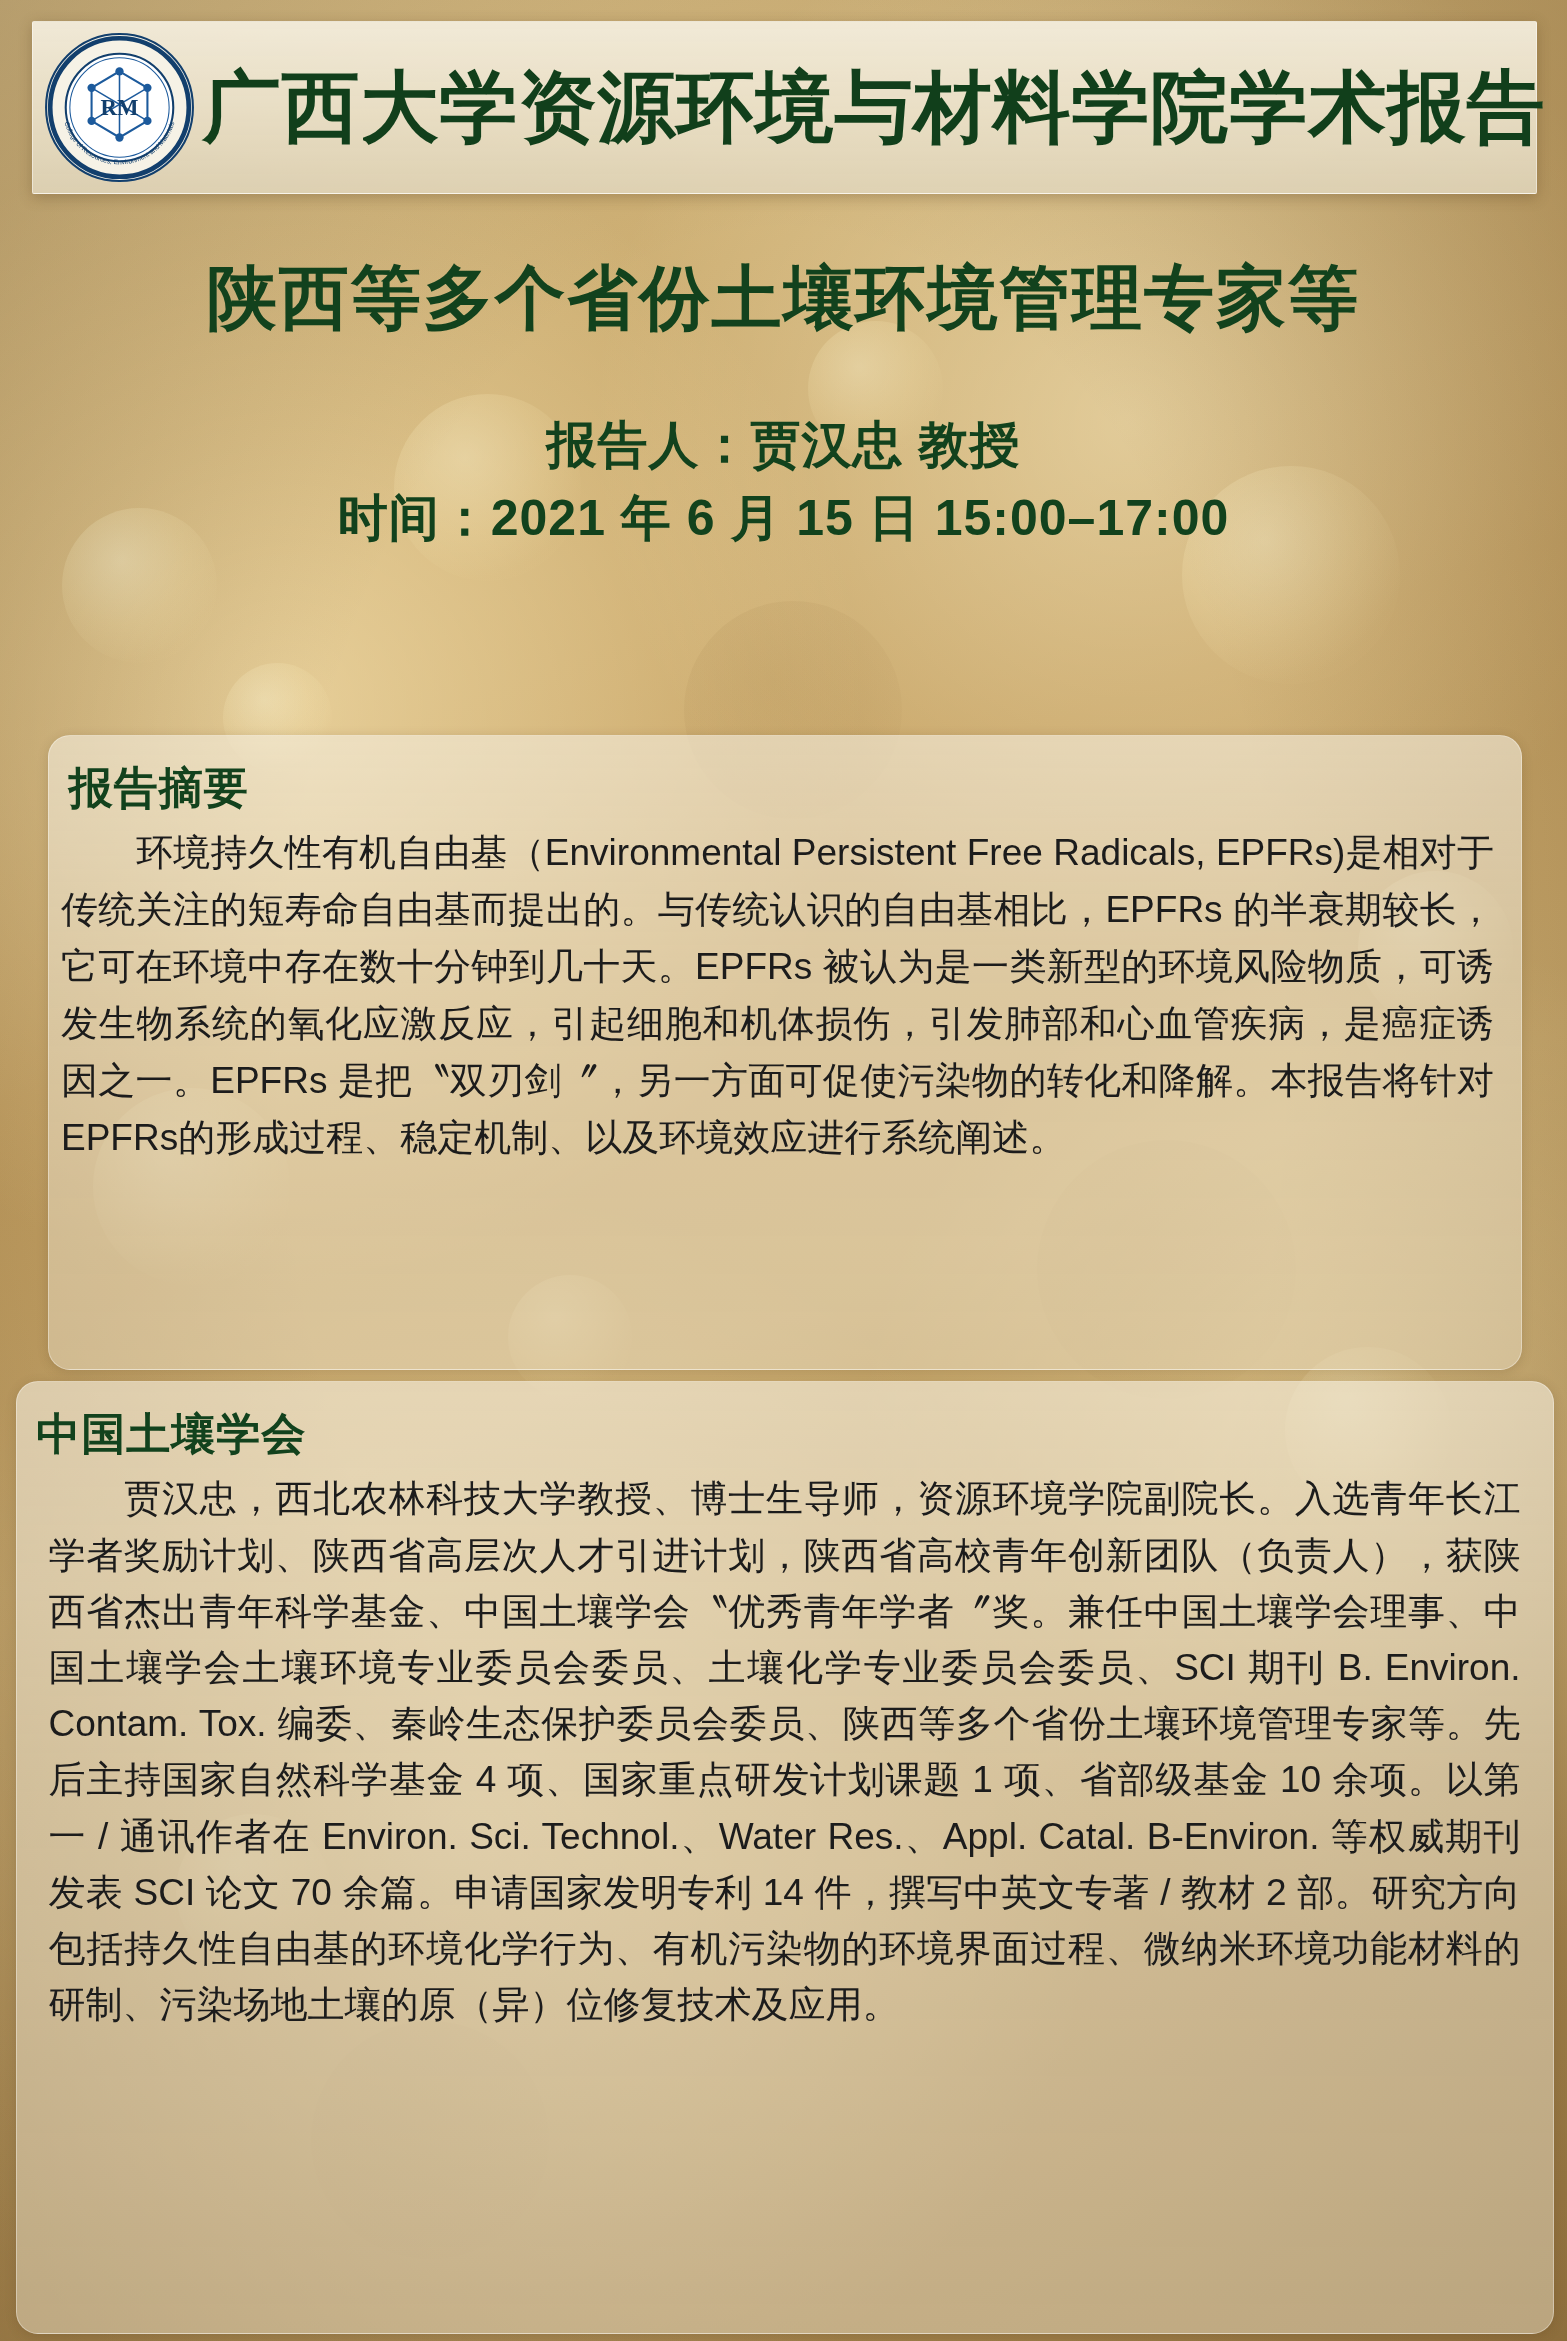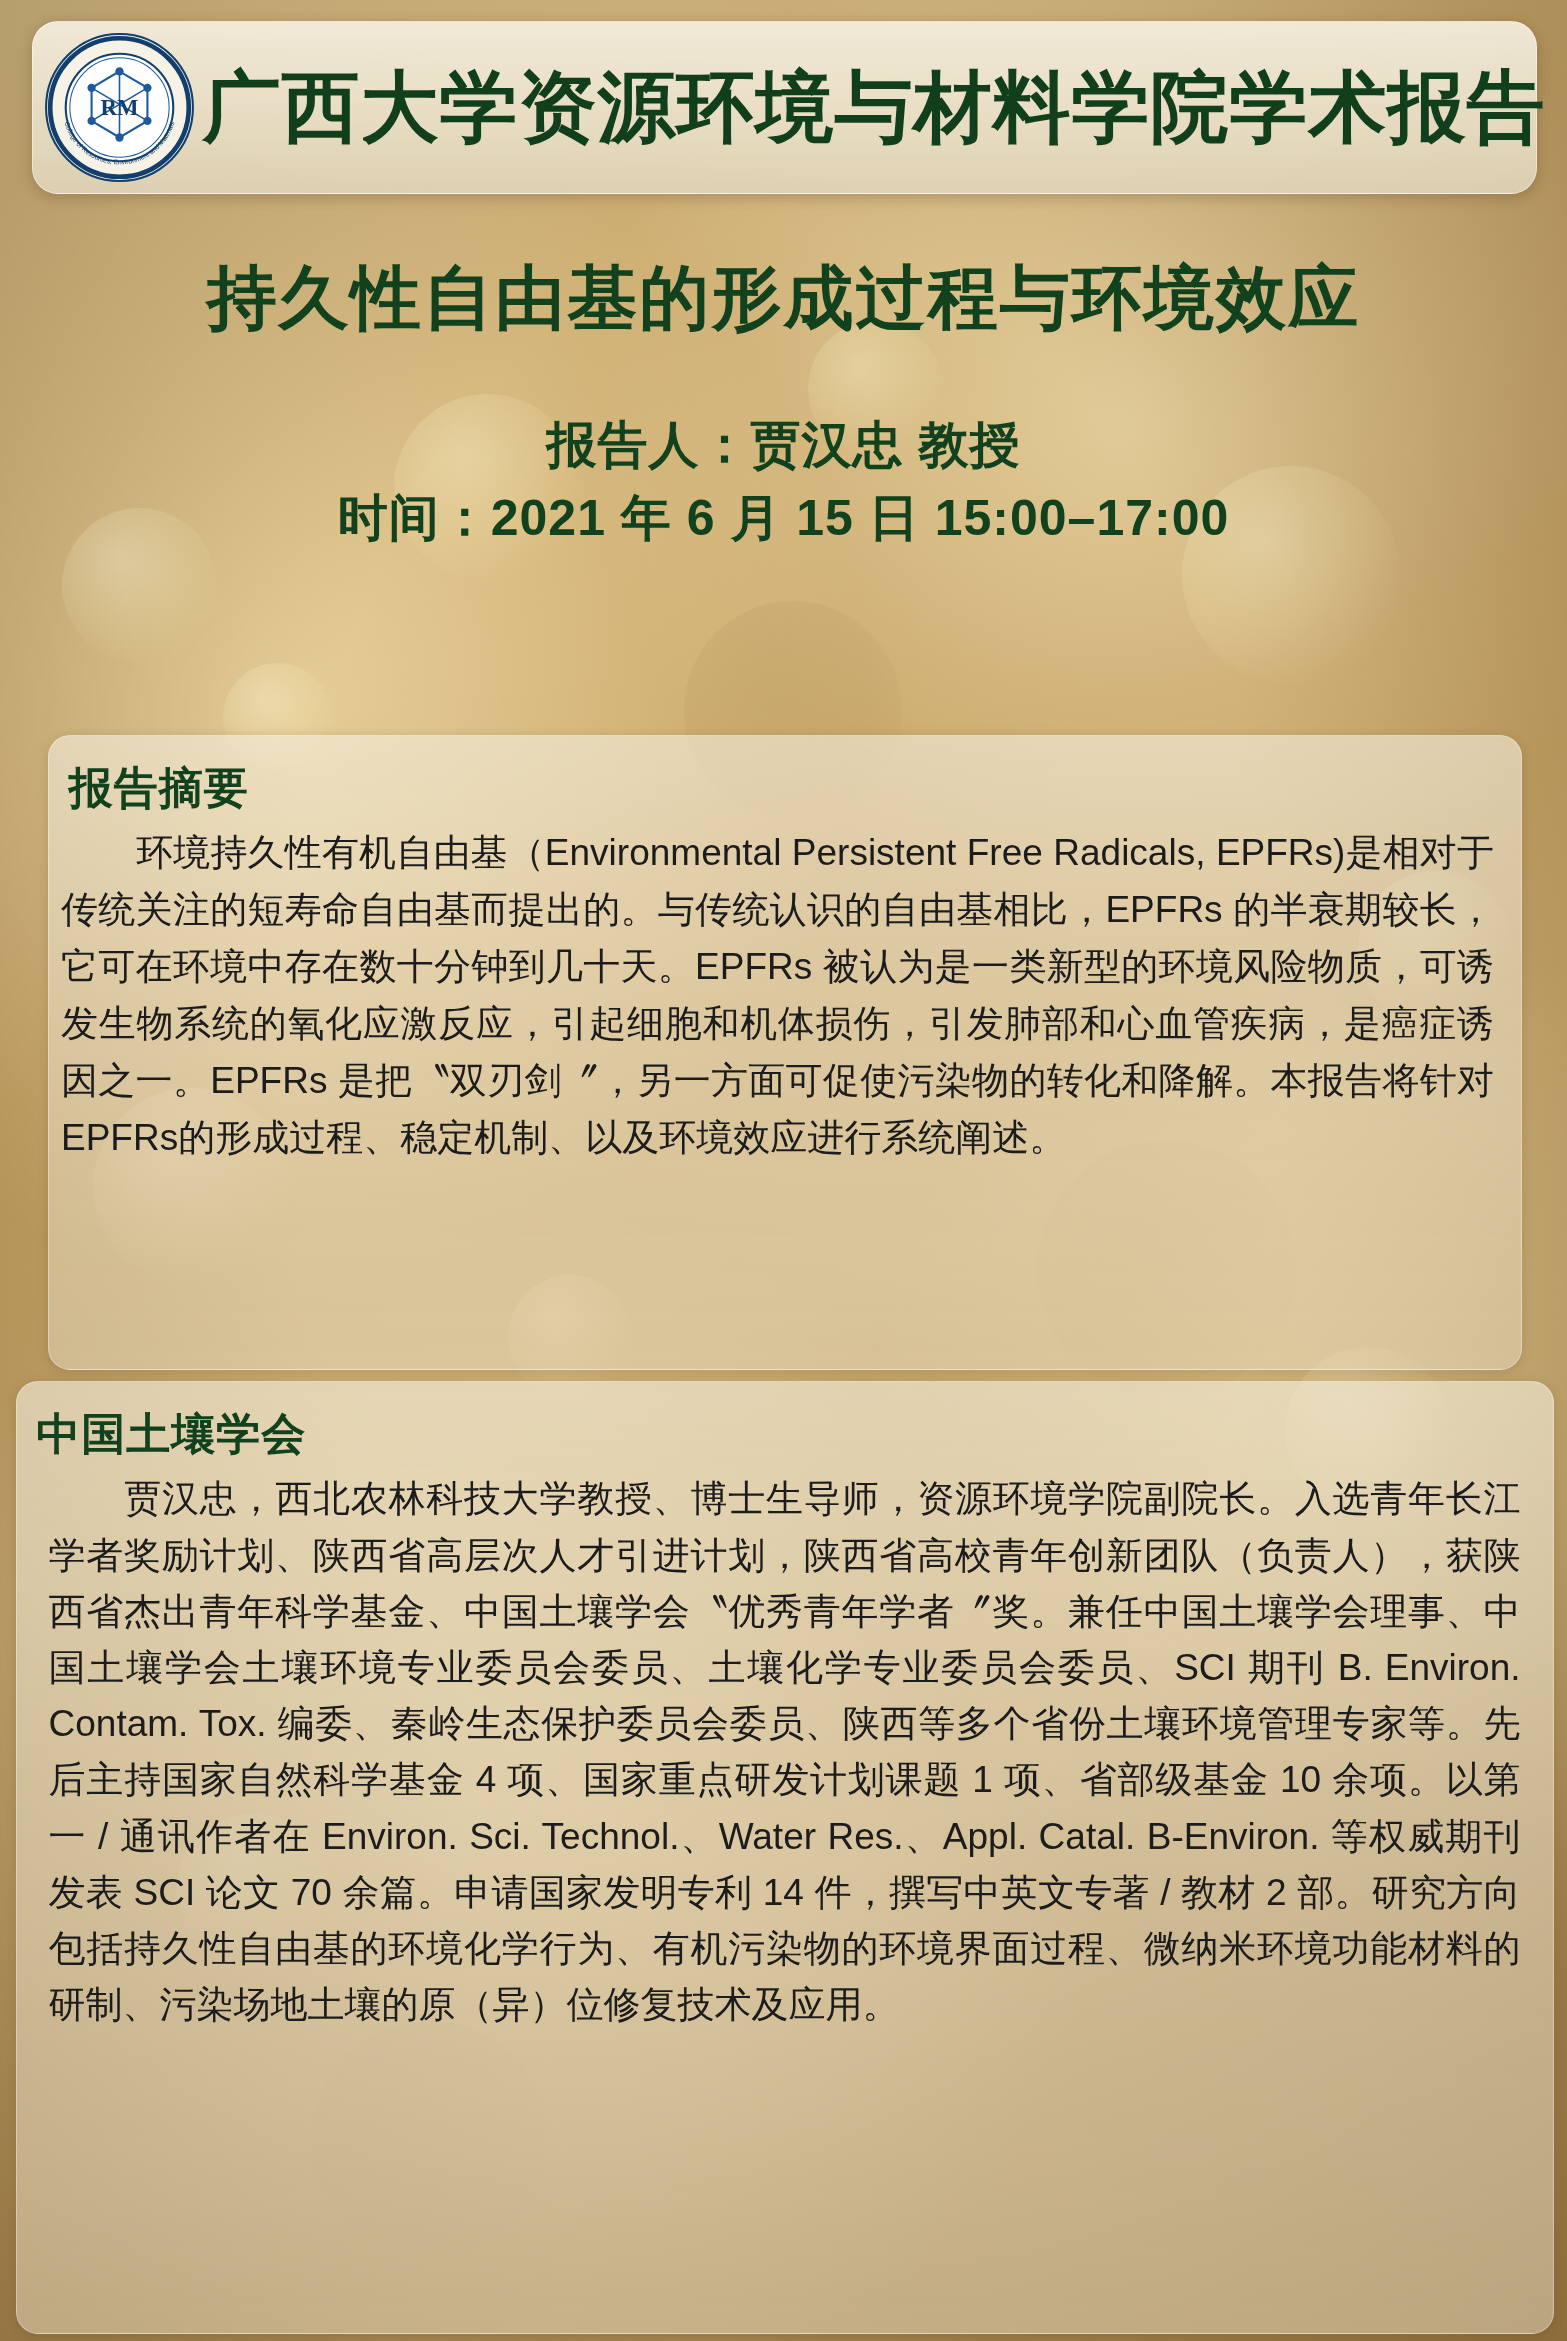--- a/index.html
+++ b/index.html
@@ -44,21 +44,21 @@
     pointer-events: none;
   }
 
   
   .header {
     position: absolute;
     left: 32px;
     top: 21px;
     width: 1503px;
     height: 171px;
-    border-radius: 26px;
+    border-radius: 2px;
     background: linear-gradient(180deg, rgba(244,238,222,0.93) 0%, rgba(235,226,203,0.90) 55%, rgba(224,213,186,0.88) 100%);
     border: 1.6px solid rgba(255,255,255,0.45);
     box-shadow: 0 3.1px 13.5px rgba(80,55,20,0.28);
     display: flex;
     align-items: center;
   }
   .logo {
     width: 151px;
     height: 151px;
     margin-left: 11.4px;
@@ -205,21 +205,21 @@
         </text>
         <text font-family="Liberation Sans, sans-serif" font-size="13" fill="#123f6d">
           <textPath href="#arcBot" startOffset="50%" text-anchor="middle">College of Resources, Environment and Materials</textPath>
         </text>
       </svg>
     </div>
     <div class="header-title">广西大学资源环境与材料学院学术报告</div>
   </div>
 
   <div class="title-block">
-    <div class="main-title">持久性自由基的形成过程与环境效应</div>
+    <div class="main-title">陕西等多个省份土壤环境管理专家等</div>
   </div>
 
   <div class="meta-lines">
     <div class="meta-line">
       <span>报告人：</span><span>贾汉忠 教授</span>
     </div>
     <div class="meta-line">
       <span>时间：</span><span>2021 年 6 月 15 日 15:00–17:00</span>
     </div>
   </div>

